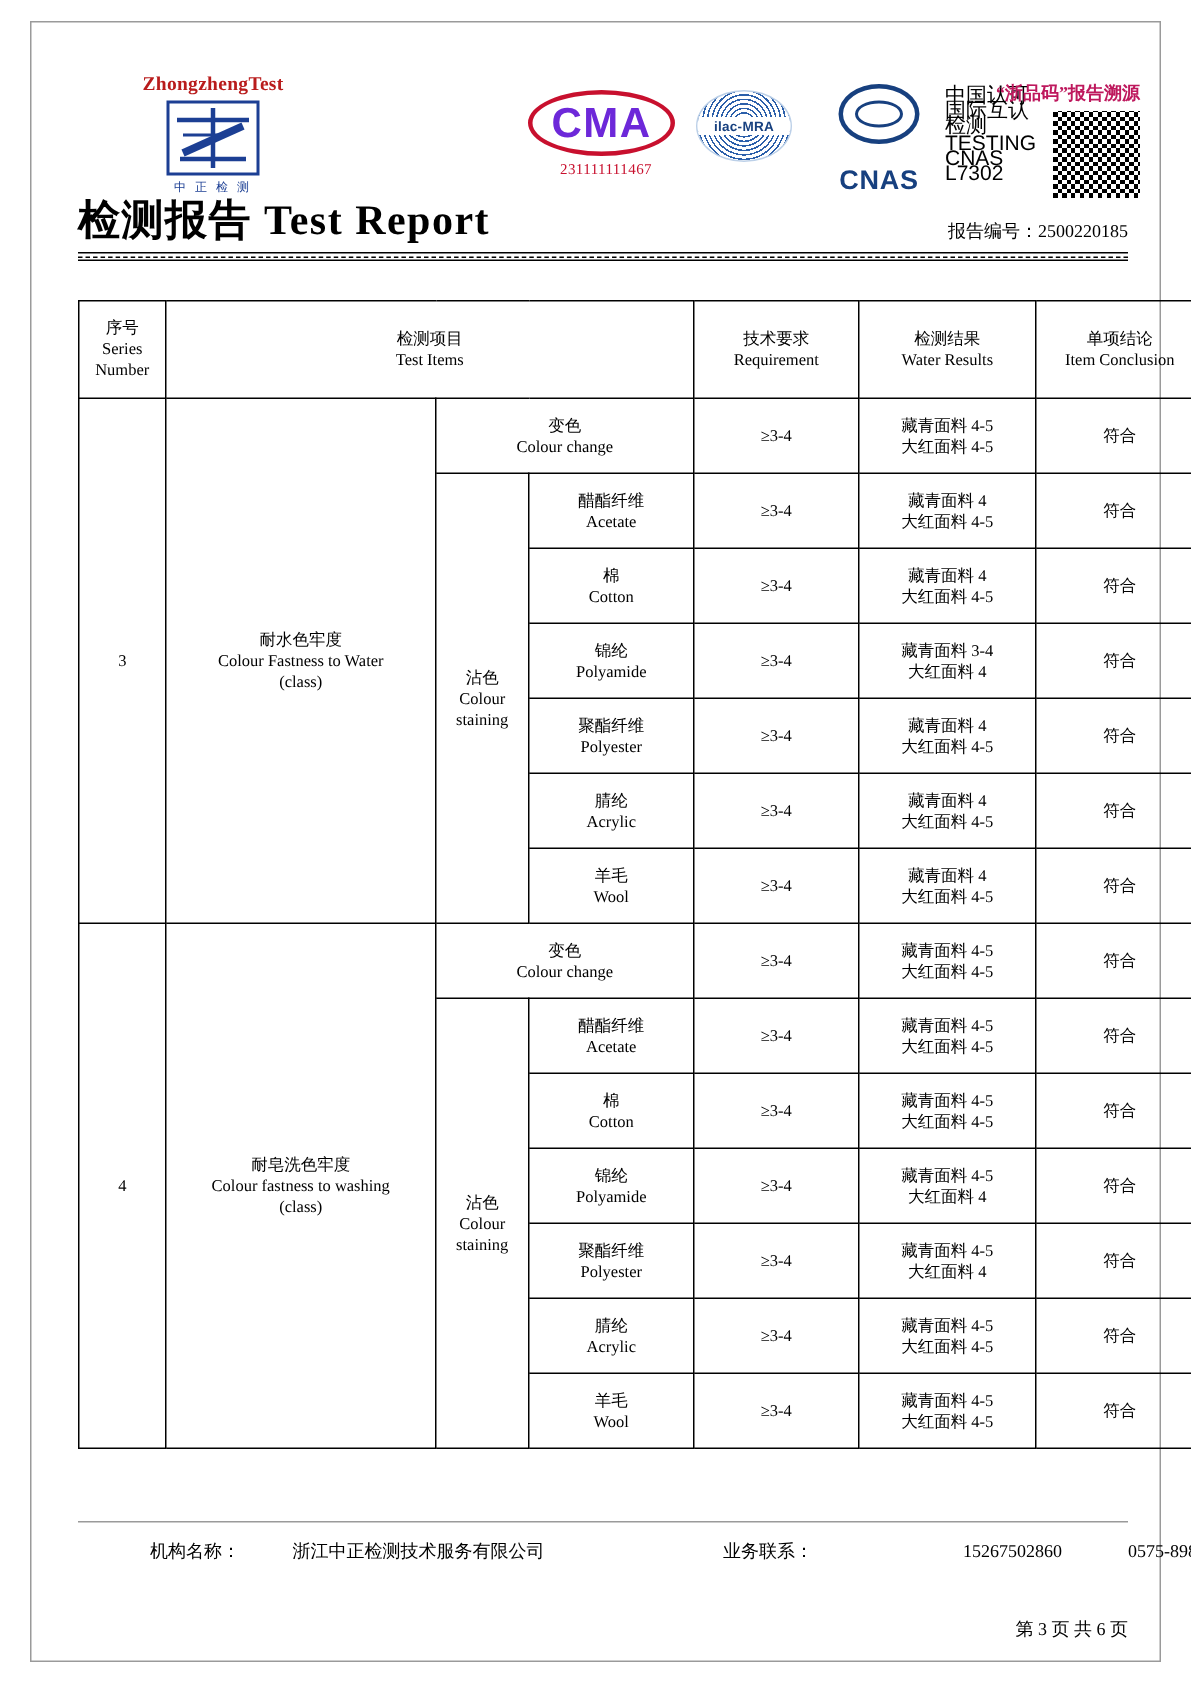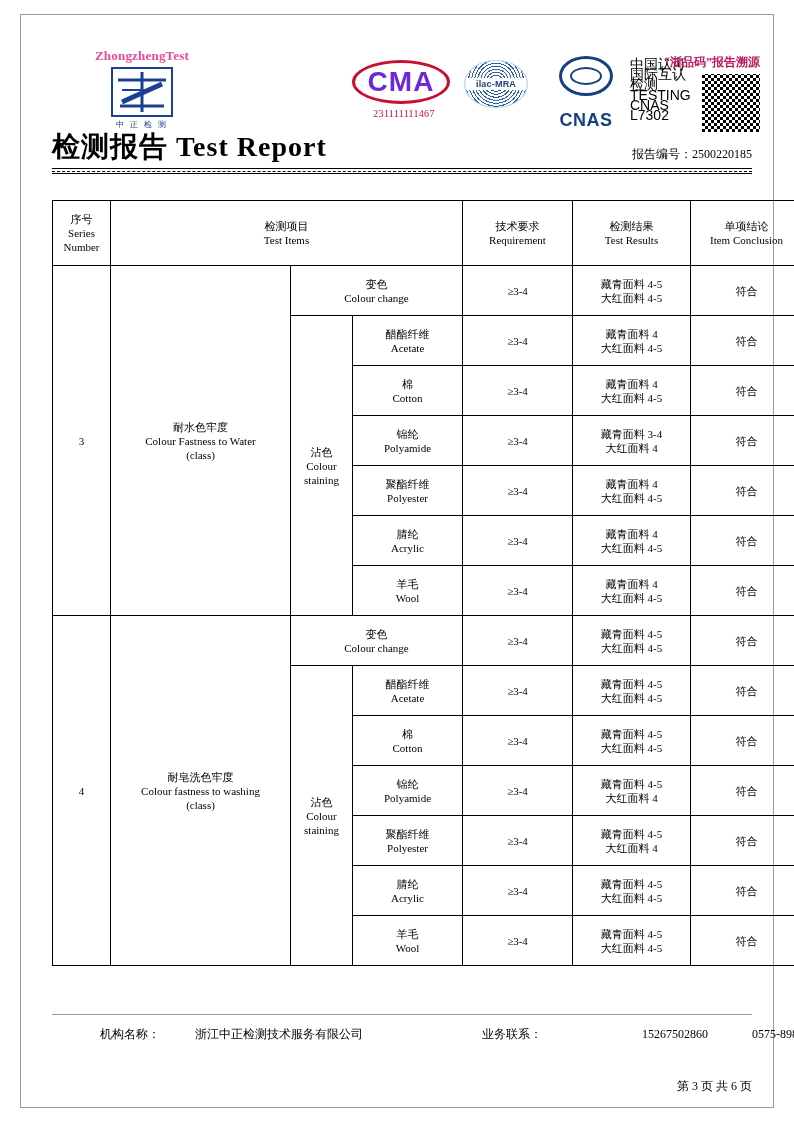--- a/index.html
+++ b/index.html
@@ -40,21 +40,21 @@
   }
   .logo-block {
     position: absolute;
     left: 0; top: 8px;
     width: 180px;
     text-align: center;
   }
   .logo-text {
     font-family: "Liberation Serif", serif;
     font-size: 13px;
-    color: #ec4899;
+    color: #b91c1c;
     letter-spacing: .2px;
     font-weight: bold;
   }
   .logo-mark {
     width: 72px;
     height: 52px;
     margin: 2px auto 0 auto;
     position: relative;
   }
   .logo-mark svg { display:block; }
@@ -374,21 +374,21 @@
         <td colspan="3">
           <div class="cn">检测项目</div>
           <div class="en">Test Items</div>
         </td>
         <td>
           <div class="cn">技术要求</div>
           <div class="en">Requirement</div>
         </td>
         <td>
           <div class="cn">检测结果</div>
-          <div class="en">Test Results</div>
+          <div class="en">Water Results</div>
         </td>
         <td>
           <div class="cn">单项结论</div>
           <div class="en">Item Conclusion</div>
         </td>
       </tr>
     </thead>
     <tbody>
 
       <tr class="row-h">

